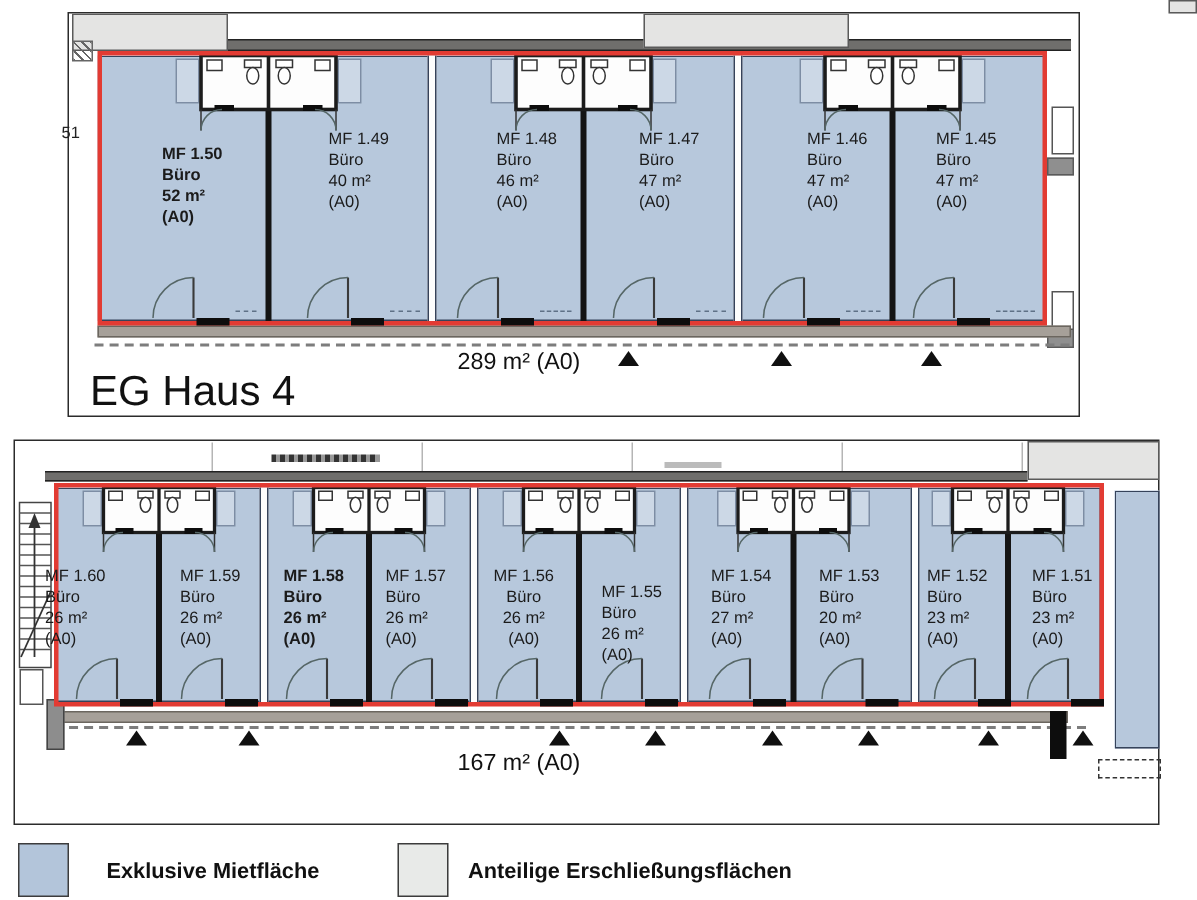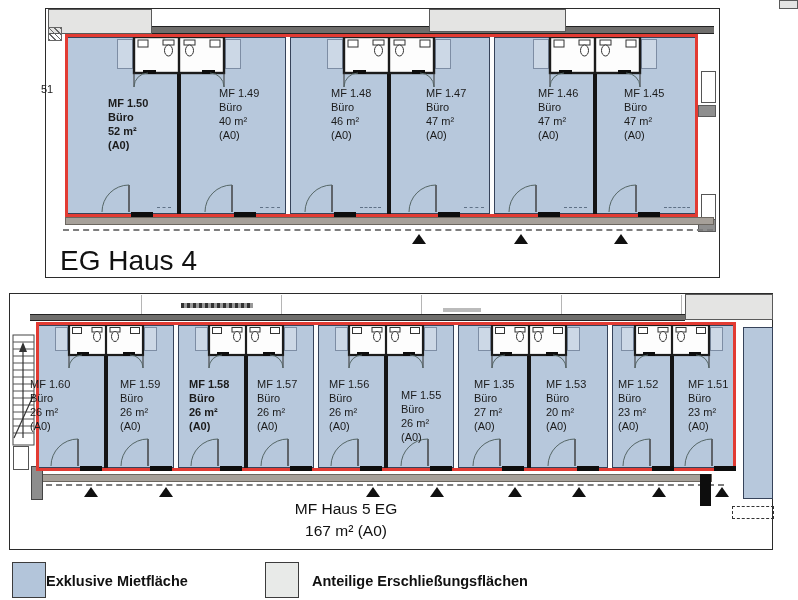--- a/index.html
+++ b/index.html
@@ -54,20 +54,21 @@
     <div class="whiteblock" style="left:655px;top:62px;width:15px;height:32px"></div>
     <div class="grayblock" style="left:652px;top:96px;width:18px;height:12px;background:#8f8f8f"></div>
     <div class="whiteblock" style="left:655px;top:185px;width:15px;height:26px"></div>
     <div class="grayblock" style="left:652px;top:210px;width:18px;height:13px;background:#8f8f8f"></div>
 
     <div class="red" style="left:19px;top:25px;width:633px;height:183px"></div>
     <div class="walkway" style="left:19px;top:208px;width:649px;height:8px"></div>
     <div class="dotline" style="left:17px;top:220px;width:650px"></div>
 
     <div class="summary" style="left:180px;top:222px;width:240px">
+      <div>289 m² (A0)</div>
     </div>
     <div class="panel-label" style="left:14px;top:236px">EG Haus 4</div>
     <div class="side-label" style="left:-5px;top:74px">51</div>
   <div class="unit" style="left: 19px; top: 28px; width: 114px; height: 177px;"></div>
       <div class="ulabel" style="left: 62px; top: 87px; font-weight: bold;">
         <div>MF 1.50</div>
         <div>Büro</div>
         <div>52 m²</div>
         <div>(A0)</div>
       </div>
@@ -231,21 +232,20 @@
 
     <div class="unit" style="left:733px;top:33px;width:30px;height:172px"></div>
     <div class="sill" style="left:690px;top:180px;width:11px;height:32px"></div>
     <div class="dashedbox" style="left:722px;top:212px;width:42px;height:13px"></div>
 
     <div class="red" style="left:26px;top:28px;width:700px;height:149px"></div>
     <div class="walkway" style="left:26px;top:180px;width:676px;height:8px"></div>
     <div class="dotline" style="left:26px;top:190px;width:688px"></div>
 
     <div class="summary" style="left:216px;top:204px;width:240px">
-      <div>MF Haus 5 EG</div>
       <div>167 m² (A0)</div>
     </div>
   <div class="unit" style="left: 26px; top: 31px; width: 70px; height: 143px;"></div>
       <div class="ulabel" style="left: 20px; top: 83px;">
         <div>MF 1.60</div>
         <div>Büro</div>
         <div>26 m²</div>
         <div>(A0)</div>
       </div>
       <div class="doorsvg" style="left: 40px; top: 144px;"><svg width="30" height="30" viewBox="0 0 30 30">
@@ -283,21 +283,21 @@
         <div>Büro</div>
         <div>26 m²</div>
         <div>(A0)</div>
       </div>
       <div class="doorsvg" style="left: 250px; top: 144px;"><svg width="30" height="30" viewBox="0 0 30 30">
           <path d="M28 1 V28" stroke="#3a3a3a" stroke-width="1.4" fill="none"></path>
           <path d="M28 1 A27 27 0 0 0 1 28" stroke="#566" stroke-width="1" fill="none"></path>
         </svg></div>
       <div class="sill" style="left: 280px; top: 172px; width: 22px; height: 5px;"></div>
       <div class="unit" style="left: 306px; top: 31px; width: 70px; height: 143px;"></div>
-      <div class="ulabel" style="left: 319px; top: 83px;">
+      <div class="ulabel" style="left: 319px; top: 83px; text-align: center;">
         <div>MF 1.56</div>
         <div>Büro</div>
         <div>26 m²</div>
         <div>(A0)</div>
       </div>
       <div class="doorsvg" style="left: 320px; top: 144px;"><svg width="30" height="30" viewBox="0 0 30 30">
           <path d="M28 1 V28" stroke="#3a3a3a" stroke-width="1.4" fill="none"></path>
           <path d="M28 1 A27 27 0 0 0 1 28" stroke="#566" stroke-width="1" fill="none"></path>
         </svg></div>
       <div class="sill" style="left: 350px; top: 172px; width: 22px; height: 5px;"></div>
@@ -308,21 +308,21 @@
         <div>26 m²</div>
         <div>(A0)</div>
       </div>
       <div class="doorsvg" style="left: 390px; top: 144px;"><svg width="30" height="30" viewBox="0 0 30 30">
           <path d="M28 1 V28" stroke="#3a3a3a" stroke-width="1.4" fill="none"></path>
           <path d="M28 1 A27 27 0 0 0 1 28" stroke="#566" stroke-width="1" fill="none"></path>
         </svg></div>
       <div class="sill" style="left: 420px; top: 172px; width: 22px; height: 5px;"></div>
       <div class="unit" style="left: 446px; top: 31px; width: 73px; height: 143px;"></div>
       <div class="ulabel" style="left: 464px; top: 83px;">
-        <div>MF 1.35</div>
+        <div>MF 1.54</div>
         <div>Büro</div>
         <div>27 m²</div>
         <div>(A0)</div>
       </div>
       <div class="doorsvg" style="left: 462px; top: 144px;"><svg width="30" height="30" viewBox="0 0 30 30">
           <path d="M28 1 V28" stroke="#3a3a3a" stroke-width="1.4" fill="none"></path>
           <path d="M28 1 A27 27 0 0 0 1 28" stroke="#566" stroke-width="1" fill="none"></path>
         </svg></div>
       <div class="sill" style="left: 492px; top: 172px; width: 22px; height: 5px;"></div>
       <div class="unit" style="left: 519px; top: 31px; width: 81px; height: 143px;"></div>
@@ -465,17 +465,17 @@
       <div class="tri" style="left: 356px; top: 193px;"></div>
       <div class="tri" style="left: 420px; top: 193px;"></div>
       <div class="tri" style="left: 498px; top: 193px;"></div>
       <div class="tri" style="left: 562px; top: 193px;"></div>
       <div class="tri" style="left: 642px; top: 193px;"></div>
       <div class="tri" style="left: 705px; top: 193px;"></div>
     </section>
 
   <div>
     <div class="lg-swatch" id="sw0" style="left: 12px; top: 562px; background: rgb(179, 197, 218);"></div>
-    <div class="lg-label" style="left:46px;top:573px">Exklusive Mietfläche</div>
+    <div class="lg-label" style="left:71px;top:573px">Exklusive Mietfläche</div>
     <div class="lg-swatch" id="sw1" style="left: 265px; top: 562px; background: rgb(232, 234, 232);"></div>
     <div class="lg-label" style="left:312px;top:573px">Anteilige Erschließungsflächen</div>
   </div>
 </div>
 
 </body></html>

